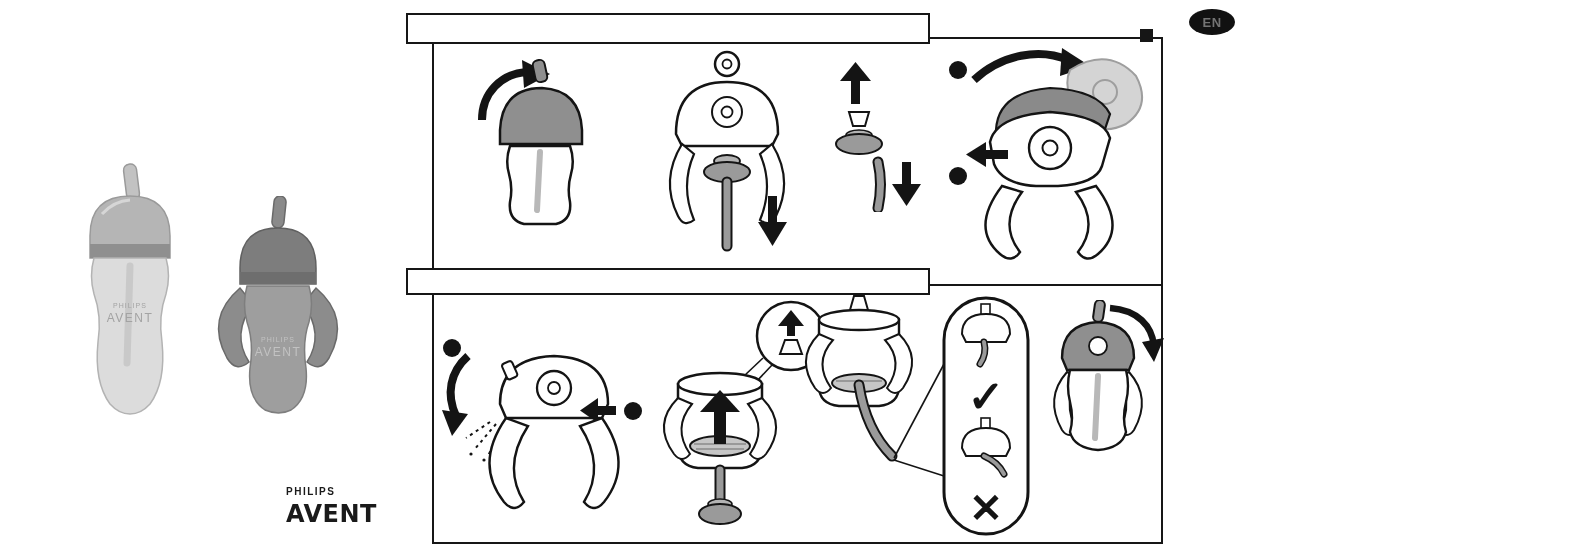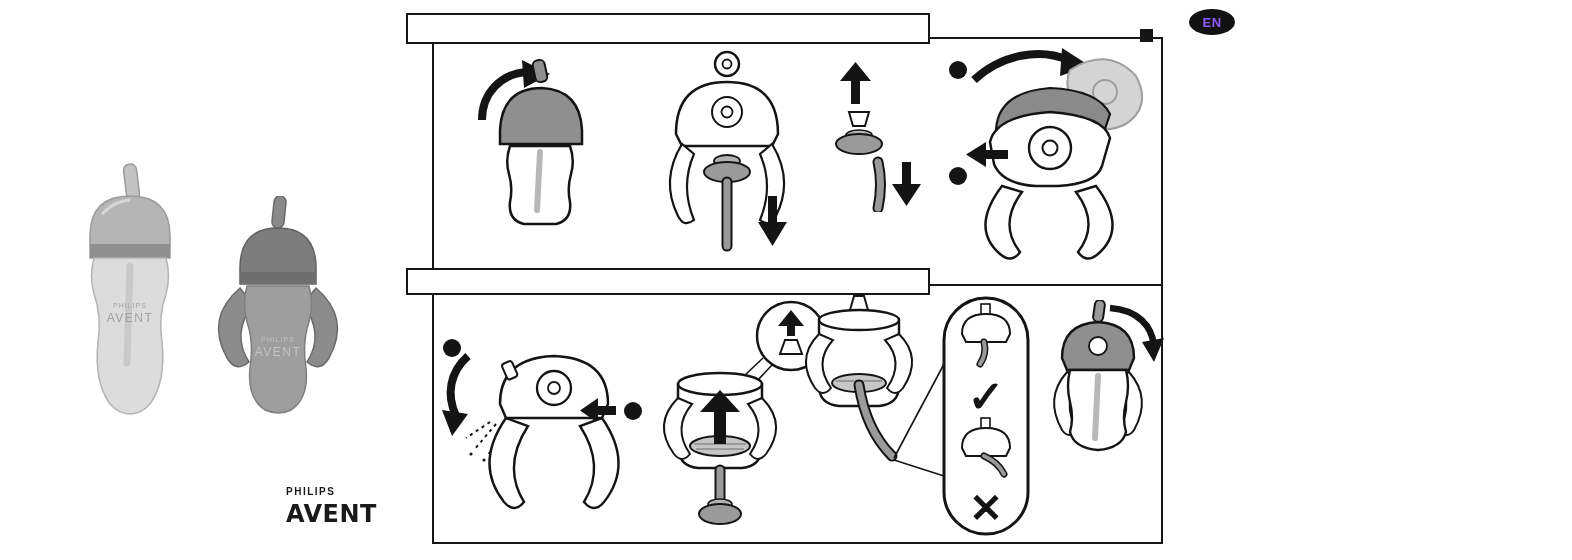--- a/index.html
+++ b/index.html
@@ -5,21 +5,21 @@
   html,body{margin:0;padding:0;background:#ffffff;}
   #canvas{position:relative;width:1572px;height:560px;background:#ffffff;overflow:hidden;
           font-family:"Liberation Sans", sans-serif;}
   .abs{position:absolute;}
   .panel{position:absolute;border:2px solid #161616;background:#ffffff;box-sizing:border-box;z-index:1;}
   .title-bar{position:absolute;border:2px solid #161616;background:#ffffff;box-sizing:border-box;z-index:3;
              display:flex;align-items:center;padding-left:10px;font-size:13px;font-weight:bold;color:#161616;}
   .step-svg{position:absolute;z-index:2;}
   .black-square{position:absolute;background:#161616;z-index:4;}
   .en-badge{position:absolute;left:1189px;top:9px;width:46px;height:26px;border-radius:50%;
-            background:#111;color:#8b5cf6;display:flex;align-items:center;justify-content:center;
+            background:#111;color:#737373;display:flex;align-items:center;justify-content:center;
             font-size:13px;font-weight:bold;letter-spacing:.5px;z-index:5;}
   .brand-logo{position:absolute;left:286px;top:486px;width:100px;color:#1a1a1a;z-index:2;}
   .brand-logo .philips{font-size:10px;font-weight:bold;letter-spacing:1.5px;}
   .brand-logo .avent{font-size:24px;font-weight:800;letter-spacing:.5px;margin-top:2px;
                      font-family:"DejaVu Sans", sans-serif;transform:scaleY(1.05);transform-origin:left top;}
 </style>
 </head>
 <body>
 
 <div id="canvas">

